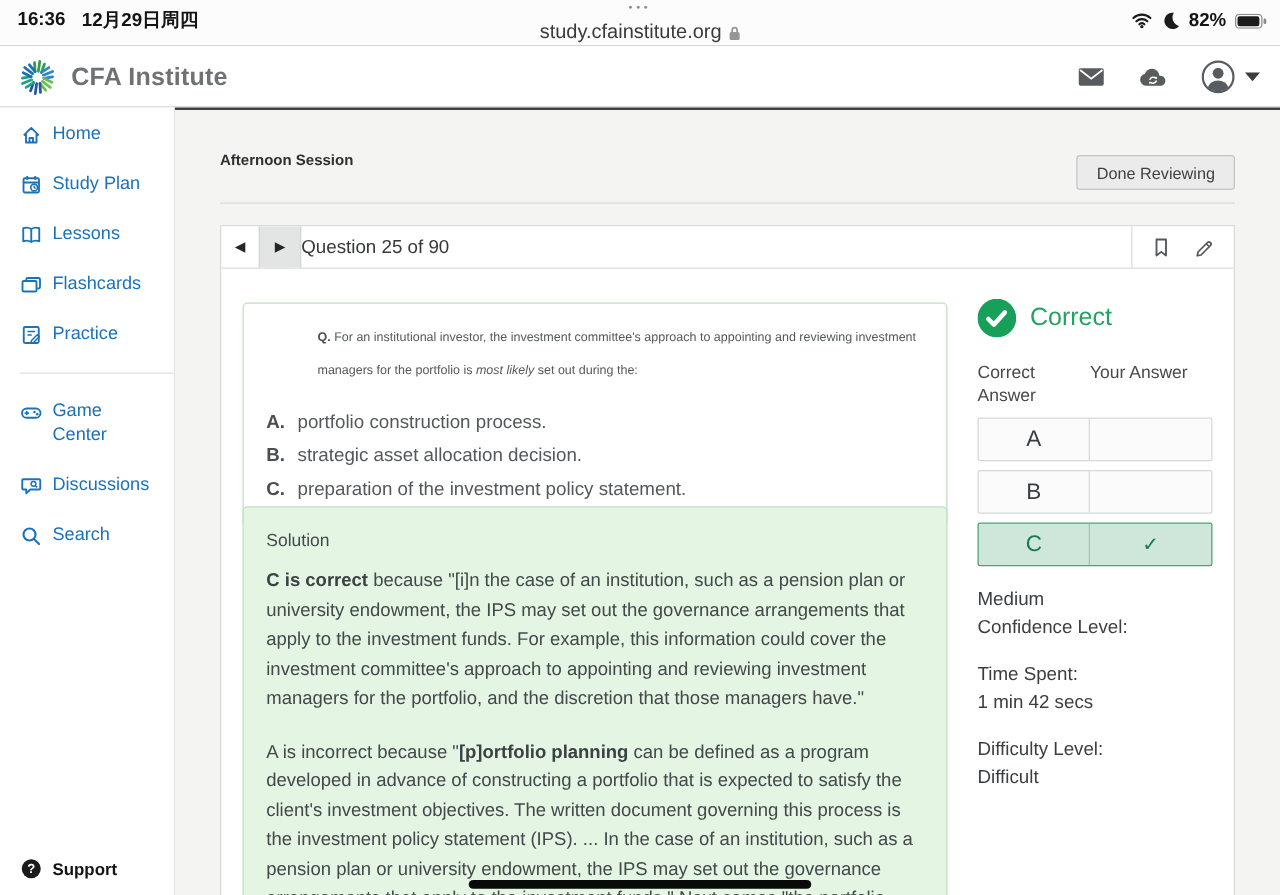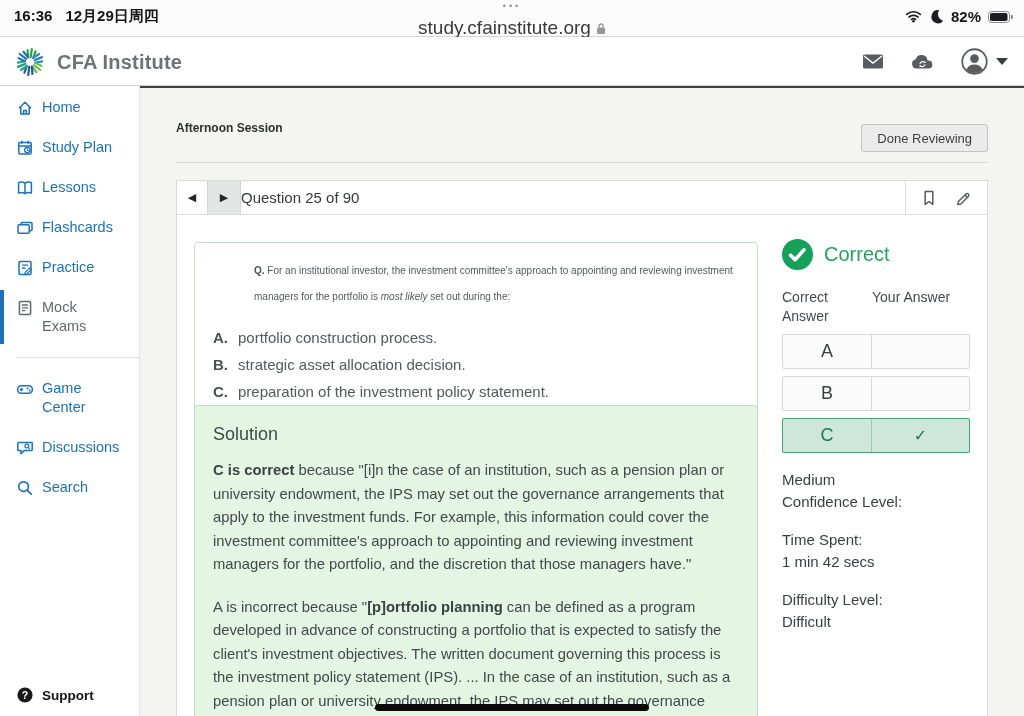--- a/index.html
+++ b/index.html
@@ -4,21 +4,21 @@
 <style>
   html,body{margin:0;padding:0;background:#fff;}
   *{box-sizing:border-box;}
   body{font-family:"Liberation Sans","DejaVu Sans",sans-serif;-webkit-font-smoothing:antialiased;}
   #app{position:relative;width:1024px;height:716px;overflow:hidden;background:#fff;}
 
   
   .status-bar{position:absolute;top:0;left:0;right:0;height:37px;background:#fcfcfc;border-bottom:1px solid #d6d6d6;}
   .sb-left{position:absolute;left:14px;top:7px;font-size:15px;font-weight:700;color:#141414;display:flex;gap:13px;}
   .sb-dots{position:absolute;left:50%;transform:translateX(-50%);top:1px;color:#8e8e93;font-size:9px;letter-spacing:3px;}
-  .sb-url{position:absolute;left:50%;transform:translateX(-50%);top:17px;font-size:19px;color:#3a3a3c;display:flex;align-items:center;gap:5px;white-space:nowrap;}
+  .sb-url{position:absolute;left:50%;transform:translateX(-50%);top:17px;font-size:16px;color:#3a3a3c;display:flex;align-items:center;gap:5px;white-space:nowrap;}
   .sb-right{position:absolute;right:10px;top:8px;display:flex;align-items:center;gap:7px;font-size:15px;font-weight:700;color:#141414;}
 
   
   .app-header{position:absolute;top:37px;left:0;right:0;height:49px;background:#fff;border-bottom:1px solid #d2d2d2;}
   .brand{position:absolute;left:12px;top:7px;display:flex;align-items:center;gap:9px;}
   .brand-name{font-size:20px;color:#6f7275;font-weight:700;letter-spacing:.2px;}
   .header-icons{position:absolute;right:16px;top:0;height:100%;display:flex;align-items:center;gap:26px;color:#595c5e;}
   .avatar-group{display:flex;align-items:center;gap:8px;}
   .chev{width:0;height:0;border-left:6px solid transparent;border-right:6px solid transparent;border-top:7px solid #3a3d3f;}
 
@@ -49,21 +49,21 @@
   .qnav-right svg{cursor:pointer;}
 
   .qbox{position:absolute;left:17px;top:61px;width:564px;background:#fff;border:1px solid #bce2bd;border-radius:4px;padding:15px 18px 16px;}
   .qtext{font-size:10px;color:#54585a;line-height:26px;margin-left:41px;}
   .qtext b{color:#4a4e50;}
   .opts{margin-top:14px;}
   .opt{display:flex;gap:10px;font-size:15px;color:#54585a;line-height:27px;}
   .opt b{color:#4a4e50;}
 
   .solution{position:absolute;left:17px;top:224px;width:564px;height:560px;background:#e5f5e3;border:1px solid #bce2bd;border-radius:4px;padding:16px 18px;}
-  .sol-title{font-size:18px;color:#43484a;font-weight:400;margin:2px 0 14px;}
+  .sol-title{font-size:14px;color:#43484a;font-weight:400;margin:2px 0 14px;}
   .sol-p{font-size:14.8px;line-height:23.5px;color:#43484a;margin:0 0 19px;}
   .sol-p b{color:#3c4143;}
 
   .result{position:absolute;left:605px;top:58px;width:188px;}
   .badge{display:flex;align-items:center;gap:11px;}
   .badge-label{font-size:20px;color:#22a45f;}
   .cols{display:flex;margin-top:18px;text-align:left;font-size:14px;color:#46494b;line-height:19px;}
   .col1{width:90px;}
   .col2{flex:1;}
   .arows{margin-top:8px;}
@@ -209,27 +209,20 @@
         <span class="lbl">Flashcards</span>
       </div>
       <div class="nav-item">
         <svg width="18" height="18" viewBox="0 0 18 18" stroke="currentColor" fill="none" stroke-width="1.5">
             <rect x="3" y="2.6" width="12" height="12.8" rx="1.2"></rect>
             <path d="M6 6.2h6M6 9h3.4" stroke-width="1.3"></path>
             <path d="M9.2 13.4l4.6-4.6 1.6 1.6-4.6 4.6-2 .4z" stroke-width="1.2" stroke-linejoin="round"></path>
           </svg>
         <span class="lbl">Practice</span>
       </div>
-      <div class="nav-item selected">
-        <svg width="18" height="18" viewBox="0 0 18 18" stroke="currentColor" fill="none" stroke-width="1.5">
-            <rect x="3.4" y="2.6" width="11.2" height="12.8" rx="1.2"></rect>
-            <path d="M6 6h6M6 8.8h6M6 11.6h3.4" stroke-width="1.3"></path>
-          </svg>
-        <span class="lbl">Mock Exams</span>
-      </div>
       <div class="side-divider"></div>
       <div class="nav-item">
         <svg width="18" height="18" viewBox="0 0 18 18" stroke="currentColor" fill="none" stroke-width="1.5">
             <rect x="1.6" y="5.8" width="14.8" height="7.4" rx="3.7"></rect>
             <path d="M5.4 7.8v3.4M3.7 9.5h3.4" stroke-width="1.3"></path>
             <circle cx="11.6" cy="8.6" r="1" fill="currentColor" stroke="none"></circle>
             <circle cx="13.8" cy="10.4" r="1" fill="currentColor" stroke="none"></circle>
           </svg>
         <span class="lbl">Game Center</span>
       </div>

